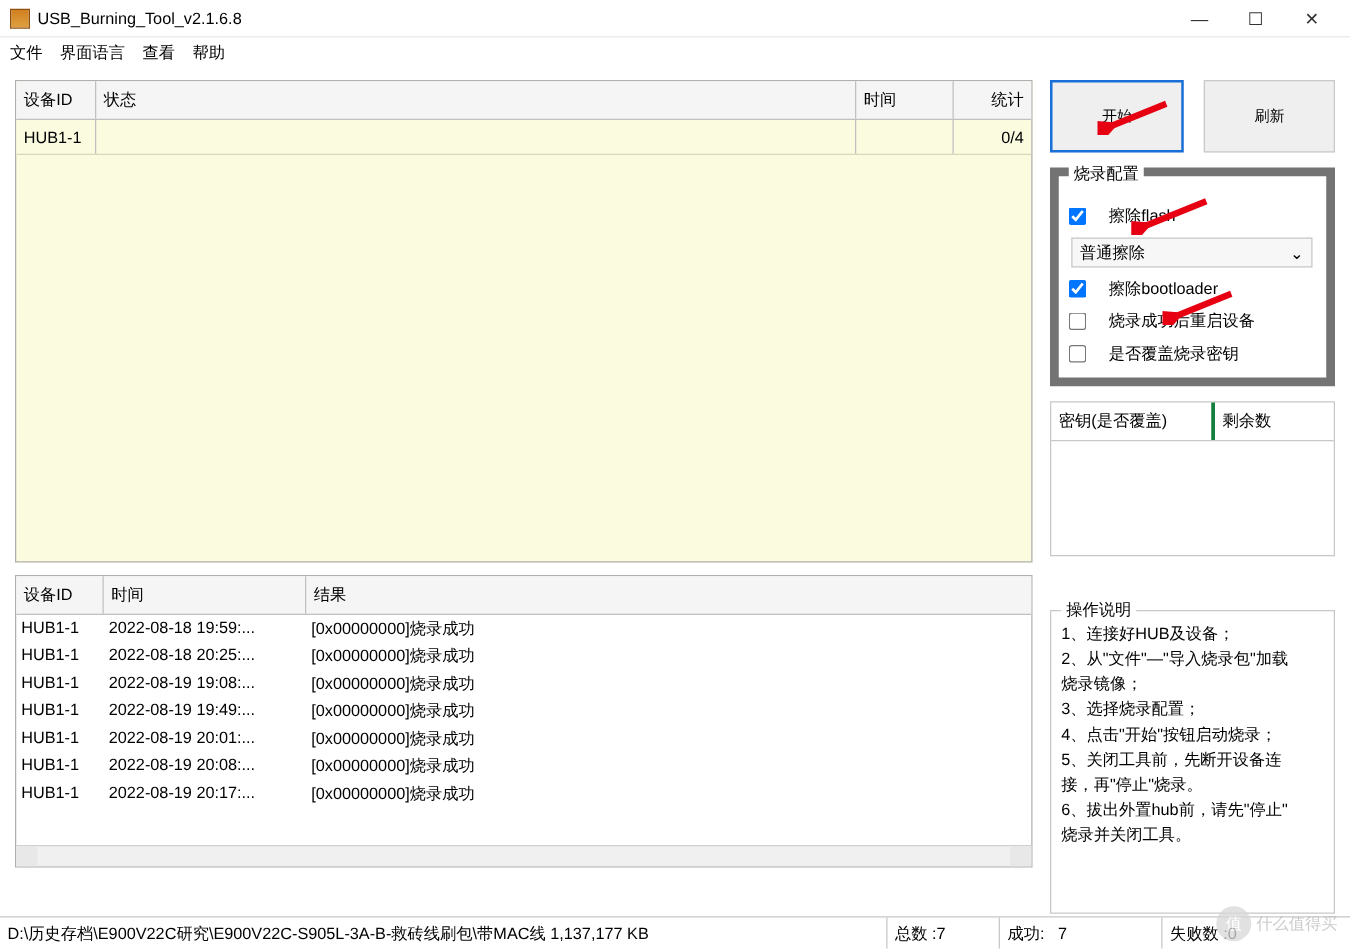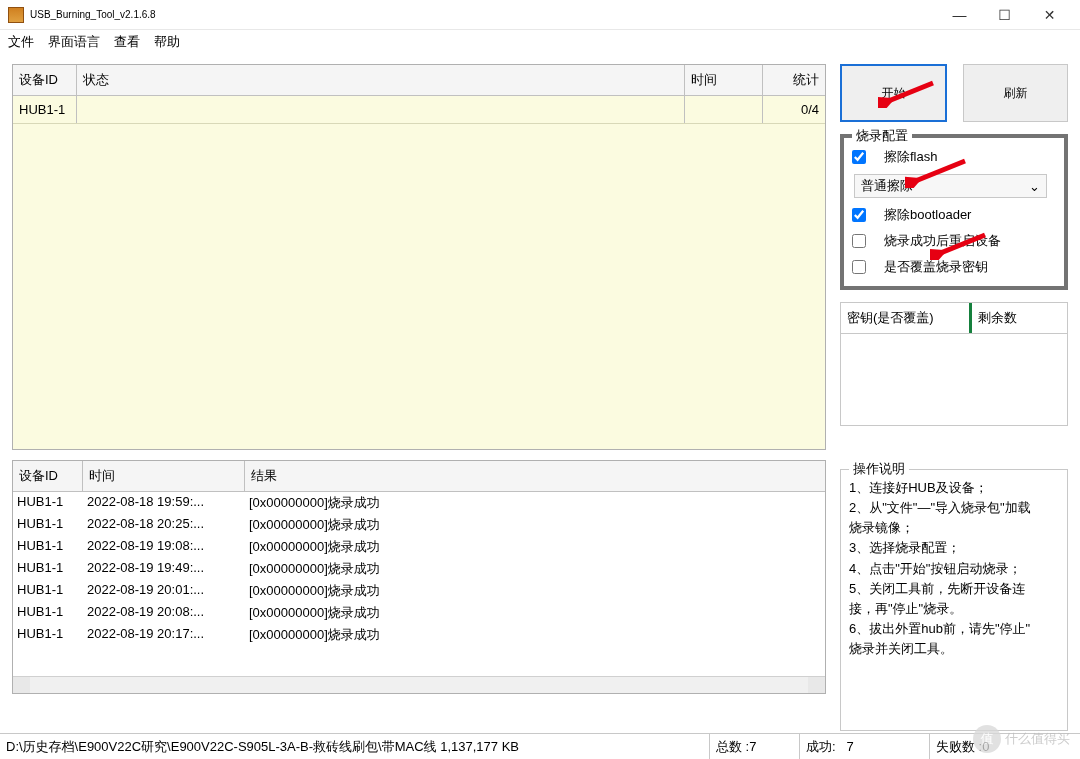--- a/index.html
+++ b/index.html
@@ -19,21 +19,21 @@
       padding: 0 8px;
       background: #fff;
       border-bottom: 1px solid #e8e8e8;
     }
     .titlebar .app-icon {
       width: 16px; height: 16px;
       background: linear-gradient(#d08020, #e0a040);
       border: 1px solid #905010;
       margin-right: 6px;
     }
-    .titlebar .title { flex: 0 0 auto; font-size: 10px; }
+    .titlebar .title { flex: 0 0 auto; font-size: 13px; }
     .titlebar .spacer { flex: 1; }
     .win-btns { display: flex; }
     .win-btn {
       width: 45px; height: 28px;
       display: flex; align-items: center; justify-content: center;
       font-size: 14px; color: #333;
     }
     .menubar {
       height: 24px;
       display: flex;
@@ -128,22 +128,22 @@
       flex: 1; height: 58px;
       background: #efefef;
       display: flex; align-items: center; justify-content: center;
       font-size: 12px;
       border: 1px solid #c8c8c8;
     }
     .big-btn.primary {
       border: 2px solid #1a6fd6;
     }
     .panel {
-      border: 4px solid #737373;
-      padding: 8px 8px 10px 8px;
+      border: 7px solid #737373;
+      padding: 21px 8px 10px 8px;
       position: relative;
     }
     .panel-title {
       position: absolute; top: -11px; left: 8px;
       background: #fff; padding: 0 4px; font-size: 13px;
     }
     .panel-body { display: flex; flex-direction: column; gap: 8px; margin-top: 2px; }
     .chk { display: flex; align-items: center; gap: 18px; }
     .chk input { width: 14px; height: 14px; }
     .select {

